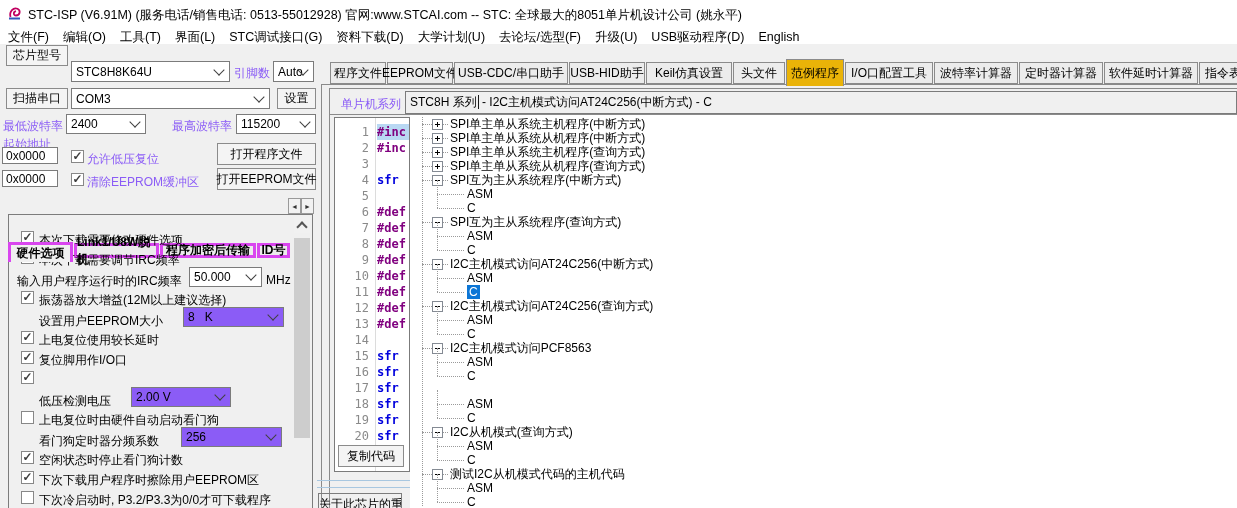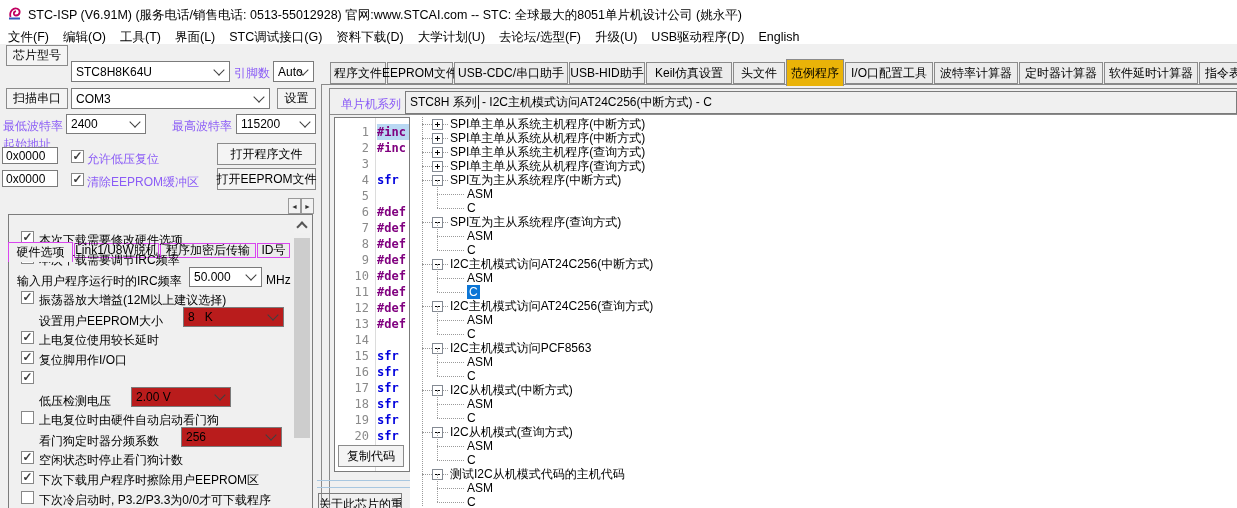--- a/index.html
+++ b/index.html
@@ -6,30 +6,30 @@
   #screen{position:relative;width:1237px;height:508px;background:#f0f0f0;overflow:hidden;}
   .titlebar{position:absolute;left:0;top:0;width:100%;height:27px;background:#ffffff;}
   .titlebar .ttext{position:absolute;left:28px;top:7px;font-size:12.5px;color:#000;white-space:nowrap;}
   .appicon{position:absolute;left:7px;top:5px;width:16px;height:16px;}
   .menubar{position:absolute;left:0;top:27px;width:100%;height:17px;background:#ffffff;padding-left:8px;box-sizing:border-box;}
   .menu-item{display:inline-block;font-size:12.5px;color:#000;margin-right:14px;line-height:17px;white-space:nowrap;}
   .main{position:absolute;left:0;top:44px;width:1237px;height:464px;background:#f0f0f0;}
   .lbl{position:absolute;font-size:12px;color:#8b5cf6;white-space:nowrap;}
   .btn{position:absolute;background:#f4f4f4;border:1px solid #8b8b8b;box-sizing:border-box;font-size:12px;color:#000;display:flex;align-items:center;justify-content:center;white-space:nowrap;}
   .combo{position:absolute;background:#fff;border:1px solid #7b7b7b;box-sizing:border-box;}
-  .combo.gray{background:#b91c1c;}
+  .combo.gray{background:#8b5cf6;}
   .combo .val{position:absolute;left:4px;top:50%;transform:translateY(-50%);font-size:12px;white-space:pre;}
   .chev{position:absolute;right:6px;top:50%;margin-top:-6px;width:7px;height:7px;border-right:1px solid #404040;border-bottom:1px solid #404040;transform:rotate(45deg);}
   .edit{position:absolute;background:#fff;border:1px solid #7b7b7b;box-sizing:border-box;font-size:12px;display:flex;align-items:center;padding-left:3px;}
   .cb{position:absolute;width:13px;height:13px;background:#fff;border:1px solid #878787;box-sizing:border-box;font-size:12px;line-height:10px;text-align:center;color:#3d3d3d;font-weight:bold;}
   .hline{position:absolute;height:1px;background:#8a8a8a;}
   .vline{position:absolute;width:1px;background:#8a8a8a;}
   
   .ltab-strip{position:absolute;left:8px;top:196px;height:20px;display:flex;align-items:flex-end;gap:1px;}
-  .ltab{height:15px;margin-bottom:2px;background:#ececec;border:1px solid #d946ef;box-sizing:border-box;font-size:12px;display:flex;align-items:center;justify-content:center;}
+  .ltab{height:15px;margin-bottom:2px;background:#ececec;border:3px solid #d946ef;box-sizing:border-box;font-size:12px;display:flex;align-items:center;justify-content:center;font-weight:bold;}
   .ltab.active{height:20px;margin-bottom:-2px;background:#f0f0f0;border-bottom:none;z-index:4;}
   .spinbtn{position:absolute;width:13px;height:16px;background:#f2f2f2;border:1px solid #9a9a9a;box-sizing:border-box;font-size:7px;display:flex;align-items:center;justify-content:center;color:#333;}
   
   #opts{position:absolute;left:8px;top:214px;width:305px;height:294px;border:1px solid #7c7c7c;border-bottom:none;box-sizing:border-box;overflow:hidden;}
   .opt-row{position:absolute;left:0;width:100%;height:20px;}
   .opt-label{position:absolute;top:2px;font-size:12px;white-space:nowrap;}
   .sb{position:absolute;right:2px;top:2px;bottom:0;width:16px;background:#f0f0f0;}
   .sb-btn{position:absolute;top:0;left:0;width:16px;height:16px;background:#f1f1f1;}
   .sb-btn .up{position:absolute;left:4px;top:6px;width:6px;height:6px;border-left:2px solid #555;border-top:2px solid #555;transform:rotate(45deg);}
   .sb-thumb{position:absolute;left:0;top:21px;width:16px;height:200px;background:#cdcdcd;}
@@ -443,28 +443,20 @@
         <div class="t-row" style="top: 240px;">
           <span class="dotv" style="left: 27px; top: -7px; height: 14px;"></span>
           <span class="doth" style="left: 27px; width: 27px; top: 7px;"></span>
           <span class="t-label" style="left: 57px;">ASM</span>
         </div>
         <div class="t-row" style="top: 254px;">
           <span class="dotv" style="left: 27px; top: -7px; height: 14px;"></span>
           <span class="doth" style="left: 27px; width: 27px; top: 7px;"></span>
           <span class="t-label" style="left: 57px;">C</span>
         </div>
-        <div class="t-row" style="top: 268px;">
-          <span class="doth" style="left: 12px; width: 10px; top: 7px;"></span>
-          <span class="ebox" style="left: 22px; top: 2px;">
-            <span class="h"></span>
-          </span>
-          <span class="doth" style="left: 33px; width: 5px; top: 7px;"></span>
-          <span class="t-label" style="left: 40px;">I2C从机模式(中断方式)</span>
-        </div>
         <div class="t-row" style="top: 282px;">
           <span class="dotv" style="left: 27px; top: -7px; height: 14px;"></span>
           <span class="doth" style="left: 27px; width: 27px; top: 7px;"></span>
           <span class="t-label" style="left: 57px;">ASM</span>
         </div>
         <div class="t-row" style="top: 296px;">
           <span class="dotv" style="left: 27px; top: -7px; height: 14px;"></span>
           <span class="doth" style="left: 27px; width: 27px; top: 7px;"></span>
           <span class="t-label" style="left: 57px;">C</span>
         </div>

